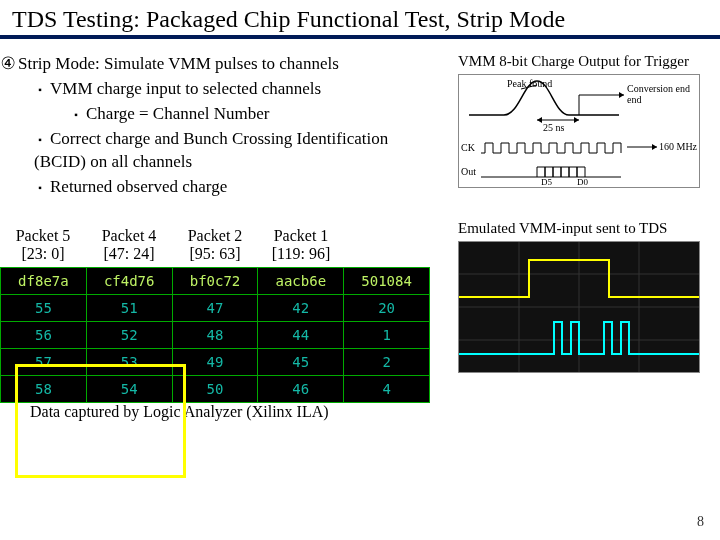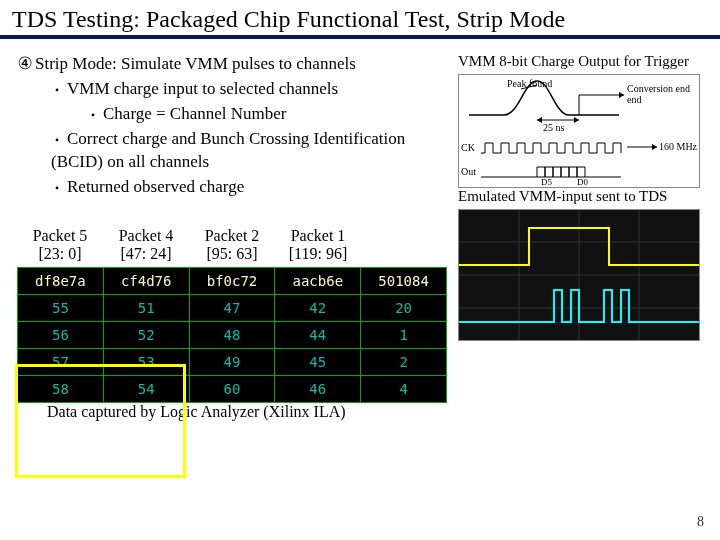--- a/index.html
+++ b/index.html
@@ -1,35 +1,35 @@
 <!DOCTYPE html>
 <html><head>
 <meta charset="utf-8">
 <style>
   html,body{margin:0;padding:0;width:720px;height:540px;font-family:"Times New Roman",serif;background:#fff;color:#000;}
   .slide{position:relative;width:720px;height:540px;box-sizing:border-box;}
   .title-bar{border-bottom:4px solid #001a57;padding:6px 12px 2px 12px;}
   .title-bar h1{margin:0;font-size:24px;font-weight:400;}
-  .content{position:relative;padding:14px 12px 0 17px;}
+  .content{position:relative;padding:14px 12px 0 0;}
   .left-col{float:left;width:430px;}
   .right-col{float:right;width:250px;}
   .bullets{font-size:17px;line-height:1.35;}
   .b-top{margin:0 0 2px 0;}
   .b-sub{margin:0 0 2px 34px;}
   .b-subsub{margin:0 0 2px 70px;}
   .mark{display:inline-block;width:16px;text-align:center;margin-right:2px;}
   .sqmark{display:inline-block;width:12px;text-align:center;margin-right:4px;font-size:10px;vertical-align:1px;}
   .packet-labels{display:grid;grid-template-columns:repeat(5,1fr);width:430px;margin-top:28px;font-size:16px;text-align:center;}
   .capt{margin-top:0;font-size:16px;padding-left:30px;}
   .ila-table{width:430px;border-collapse:collapse;margin-top:4px;background:#000;}
-  .ila-table td{border:1px solid #0a0;color:#fef9c3;font-family:Consolas,Menlo,monospace;font-size:14px;text-align:center;height:24px;}
+  .ila-table td{border:1px solid #0a0;color:#bef264;font-family:Consolas,Menlo,monospace;font-size:14px;text-align:center;height:24px;}
   .ila-table td.dim{color:#14b8a6;}
   .ila-marker{position:absolute;left:15px;top:325px;width:165px;height:108px;border:3px solid #ff0;pointer-events:none;}
   .chart-title{font-size:15px;text-align:left;margin:0 0 4px 0;}
-  .chart-box{width:240px;height:112px;border:1px solid #888;background:#fff;position:relative;margin-bottom:0;}
+  .chart-box{width:240px;height:112px;border:1px solid #888;background:#fff;position:relative;margin-bottom:32px;}
   .scope-box{width:240px;height:130px;border:1px solid #888;background:#111;position:relative;}
   .page-num{position:absolute;right:16px;bottom:10px;font-size:14px;color:#333;}
   svg{display:block;}
 </style>
 </head>
 <body>
 
 <div class="slide">
 
   <div class="title-bar">
@@ -91,21 +91,21 @@
         <tr>
           <td class="dim">57</td>
           <td class="dim">53</td>
           <td class="dim">49</td>
           <td class="dim">45</td>
           <td class="dim">2</td>
         </tr>
         <tr>
           <td class="dim">58</td>
           <td class="dim">54</td>
-          <td class="dim">60</td>
+          <td class="dim">50</td>
           <td class="dim">46</td>
           <td class="dim">4</td>
         </tr>
       </tbody>
         </table>
 
       <div class="ila-marker"></div>
 
       <div class="capt">Data captured by Logic Analyzer (Xilinx ILA)</div>
     </div>

